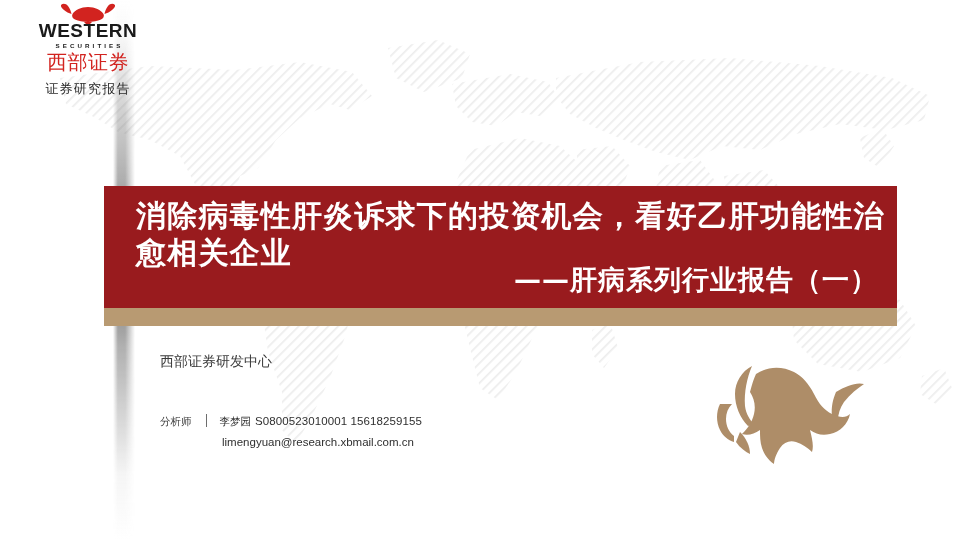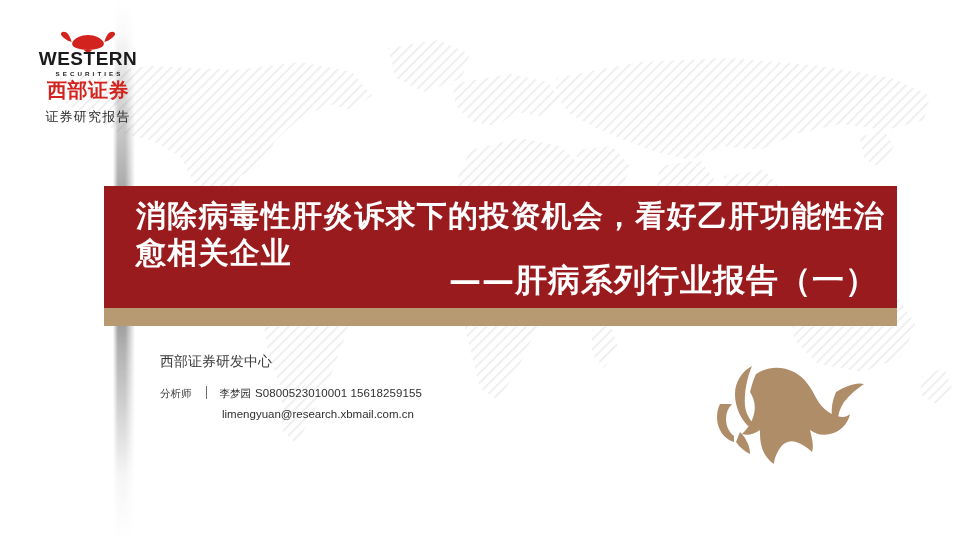--- a/index.html
+++ b/index.html
@@ -47,21 +47,21 @@
     -webkit-mask-image: linear-gradient(to right,
         rgba(0,0,0,0) 0%, rgba(0,0,0,1) 22%, rgba(0,0,0,1) 55%, rgba(0,0,0,0) 100%);
     mask-image: linear-gradient(to right,
         rgba(0,0,0,0) 0%, rgba(0,0,0,1) 22%, rgba(0,0,0,1) 55%, rgba(0,0,0,0) 100%);
   }
 
   
   .logo-block {
     position: absolute;
     left: 24px;
-    top: 30px;
+    top: 2px;
     width: 128px;
     text-align: center;
   }
   .bull-mark {
     display: block;
     margin: 0 auto 1px auto;
     width: 60px;
     height: 24px;
   }
   .wordmark {
@@ -82,21 +82,21 @@
     font-weight: bold;
     font-size: 6.2px;
     letter-spacing: 3.1px;
     color: #1a1a1a;
     line-height: 8px;
     margin-top: -1px;
     padding-left: 3px;
   }
   .wordmark-cn {
     font-family: "DejaVu Sans", sans-serif;
-    font-weight: bold;
+    font-weight: normal;
     font-size: 20px;
     letter-spacing: 0.5px;
     color: #d2231f;
     line-height: 23px;
     margin-top: 1px;
   }
   .logo-caption {
     font-family: "DejaVu Serif", serif;
     font-size: 13px;
     letter-spacing: 1.2px;
@@ -128,21 +128,21 @@
     white-space: pre-wrap;
   }
   .title-sub {
     position: absolute;
     left: 22px;
     top: 78px;
     width: 752px;
     text-align: right;
     color: #ffffff;
     font-family: "DejaVu Serif", serif;
-    font-size: 32px;
+    font-size: 27px;
     font-weight: bold;
     line-height: 32px;
     letter-spacing: 1px;
   }
 
   
   .tan-bar {
     position: absolute;
     left: 104px;
     top: 308px;
@@ -172,20 +172,21 @@
     line-height: 19px;
     color: #2f2f2f;
     white-space: nowrap;
   }
   .footer-gap { height: 13px; }
   .analyst-row {
     display: flex;
     align-items: baseline;
     white-space: nowrap;
     line-height: 19px;
+    margin-top: 28px;
   }
   .analyst-label {
     font-family: "DejaVu Serif", serif;
     font-size: 10.5px;
     color: #3a3a3a;
   }
   .analyst-divider {
     display: inline-block;
     width: 1px;
     height: 13px;

